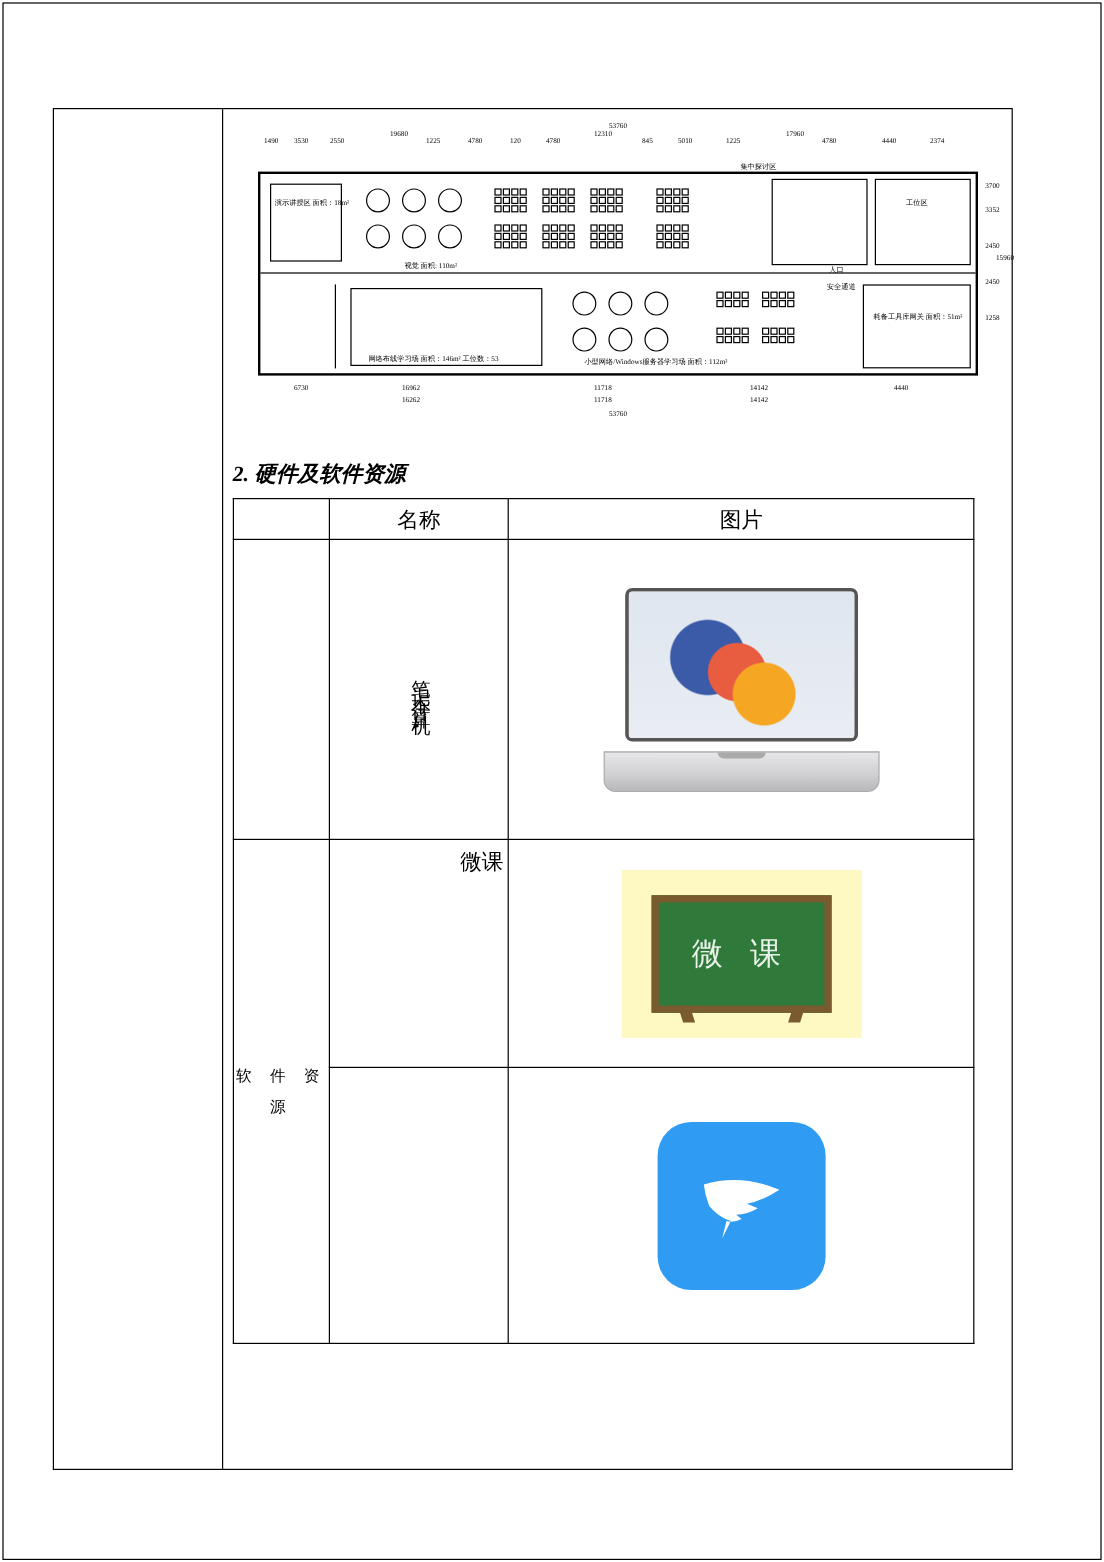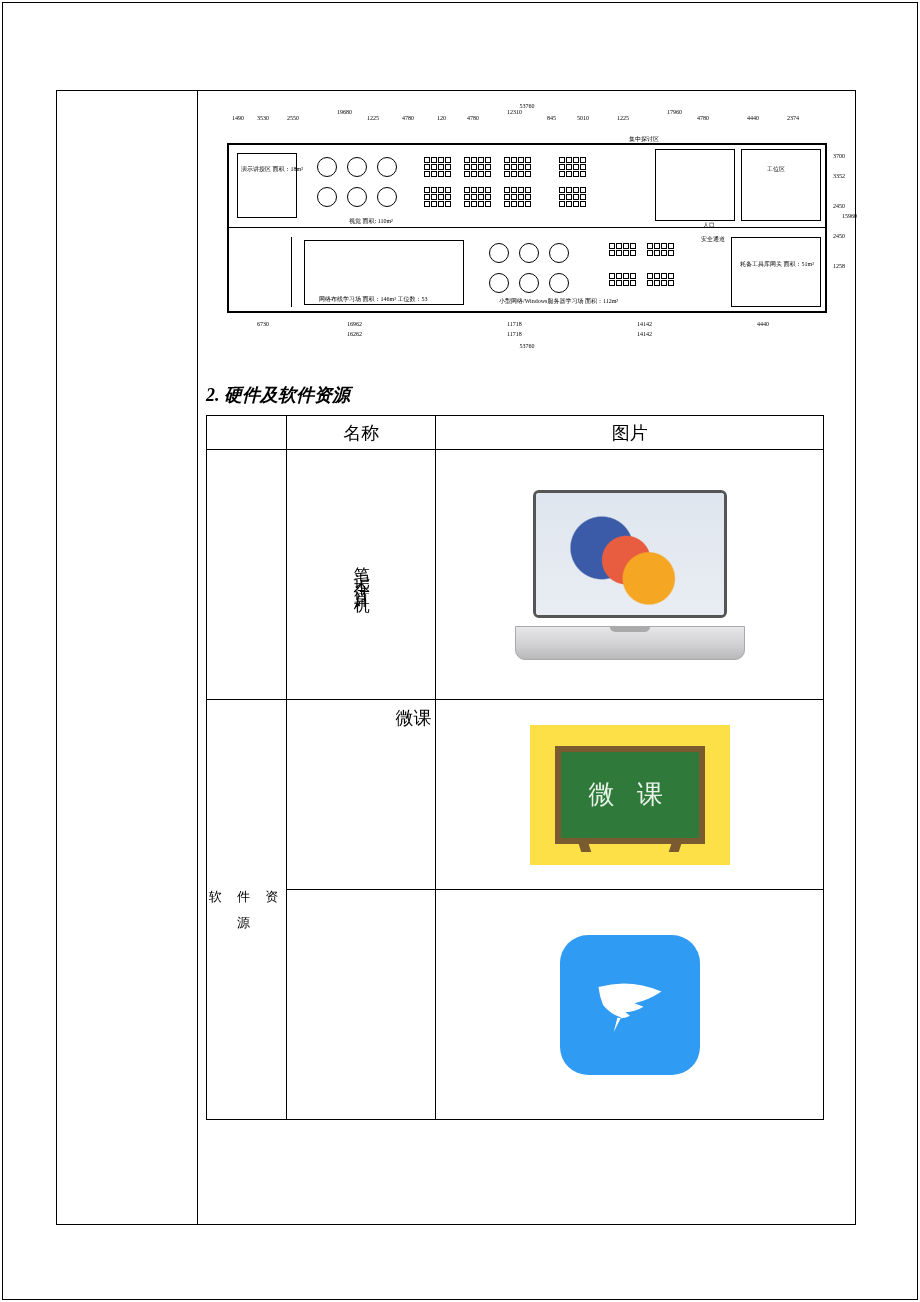--- a/index.html
+++ b/index.html
@@ -5,21 +5,21 @@
     * { margin: 0; padding: 0; box-sizing: border-box; }
     body {
       width: 920px;
       height: 1302px;
       background: #fff;
       font-family: "SimSun", "宋体", serif;
       position: relative;
     }
     .page-frame {
       position: absolute;
-      left: 56px;
+      left: 44px;
       top: 90px;
       width: 800px;
       height: 1135px;
       border: 1px solid #000;
     }
     .vline {
       position: absolute;
       left: 140px;
       top: 0;
       width: 0;
@@ -129,21 +129,21 @@
       border-radius: 0 0 10px 10px;
       border: 1px solid #aaa;
     }
     .laptop-notch {
       position: absolute; left: 50%; top: 0; transform: translateX(-50%);
       width: 40px; height: 5px; background: #aaa; border-radius: 0 0 6px 6px;
     }
 
     .chalkboard-wrap {
       width: 200px; height: 140px; margin: 0 auto; position: relative;
-      background: #fde047;
+      background: #fef9c3;
       display:flex; align-items:center; justify-content:center;
     }
     .chalkboard {
       width: 150px; height: 98px;
       background: #2f7a3a;
       border: 6px solid #7a5b2f;
       position: relative;
       display:flex; align-items:center; justify-content:center;
     }
     .chalk-text { color: #e9f2e9; font-size: 26px; font-family: "KaiTi", serif; letter-spacing: 8px; }

